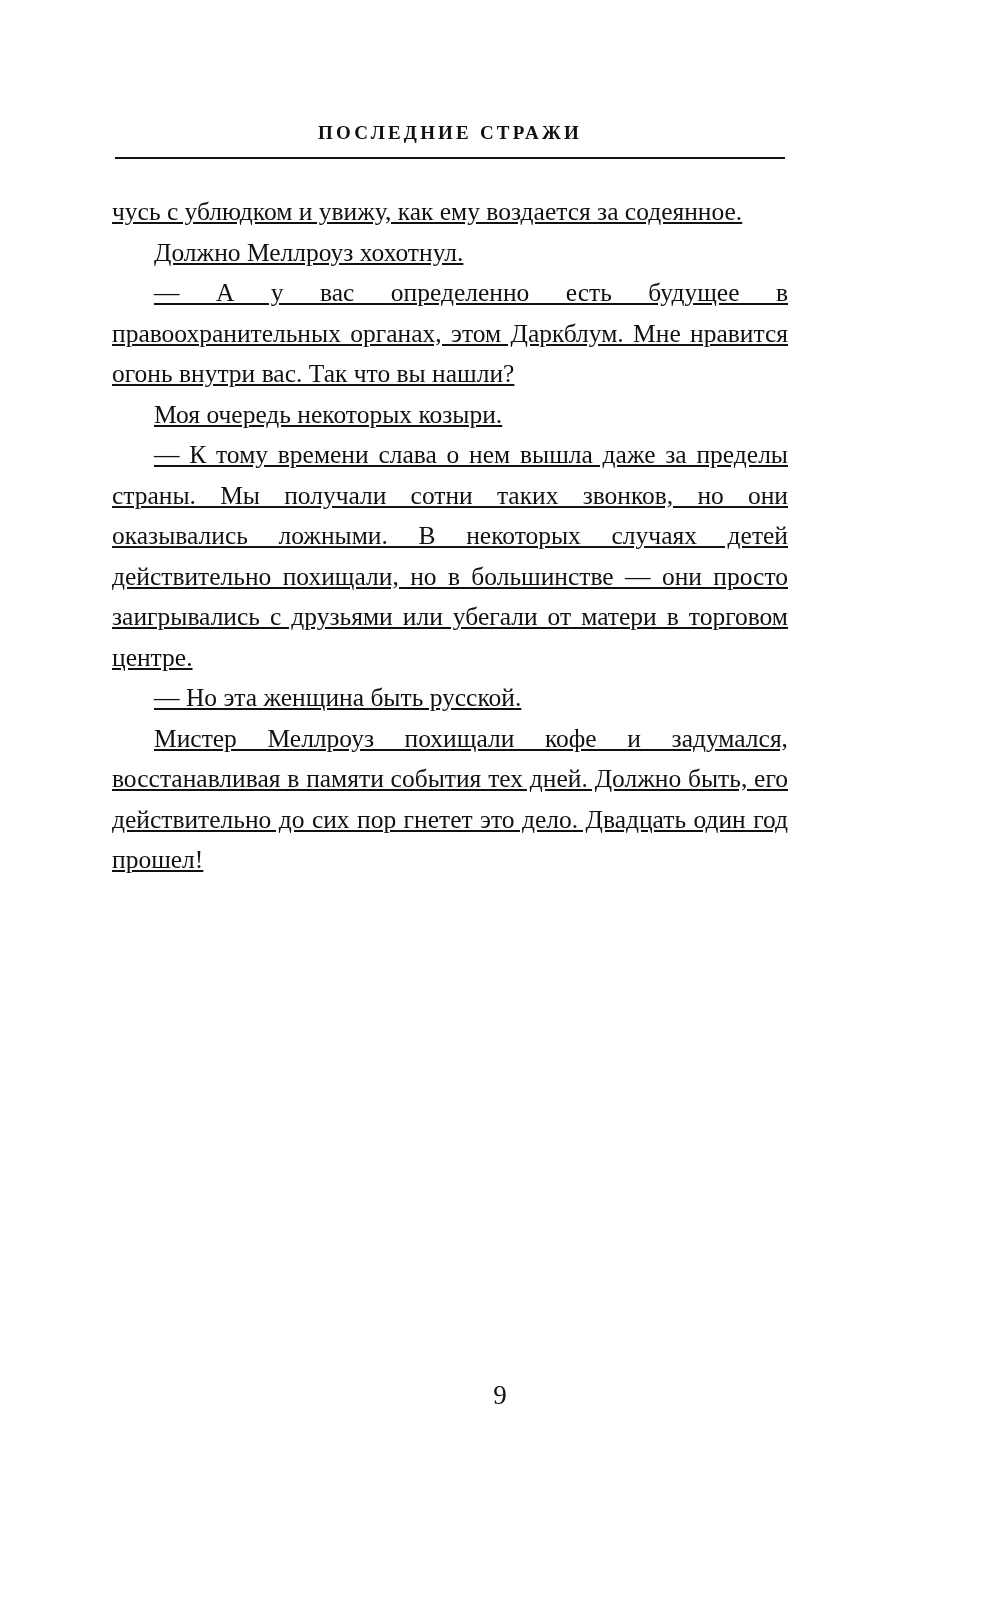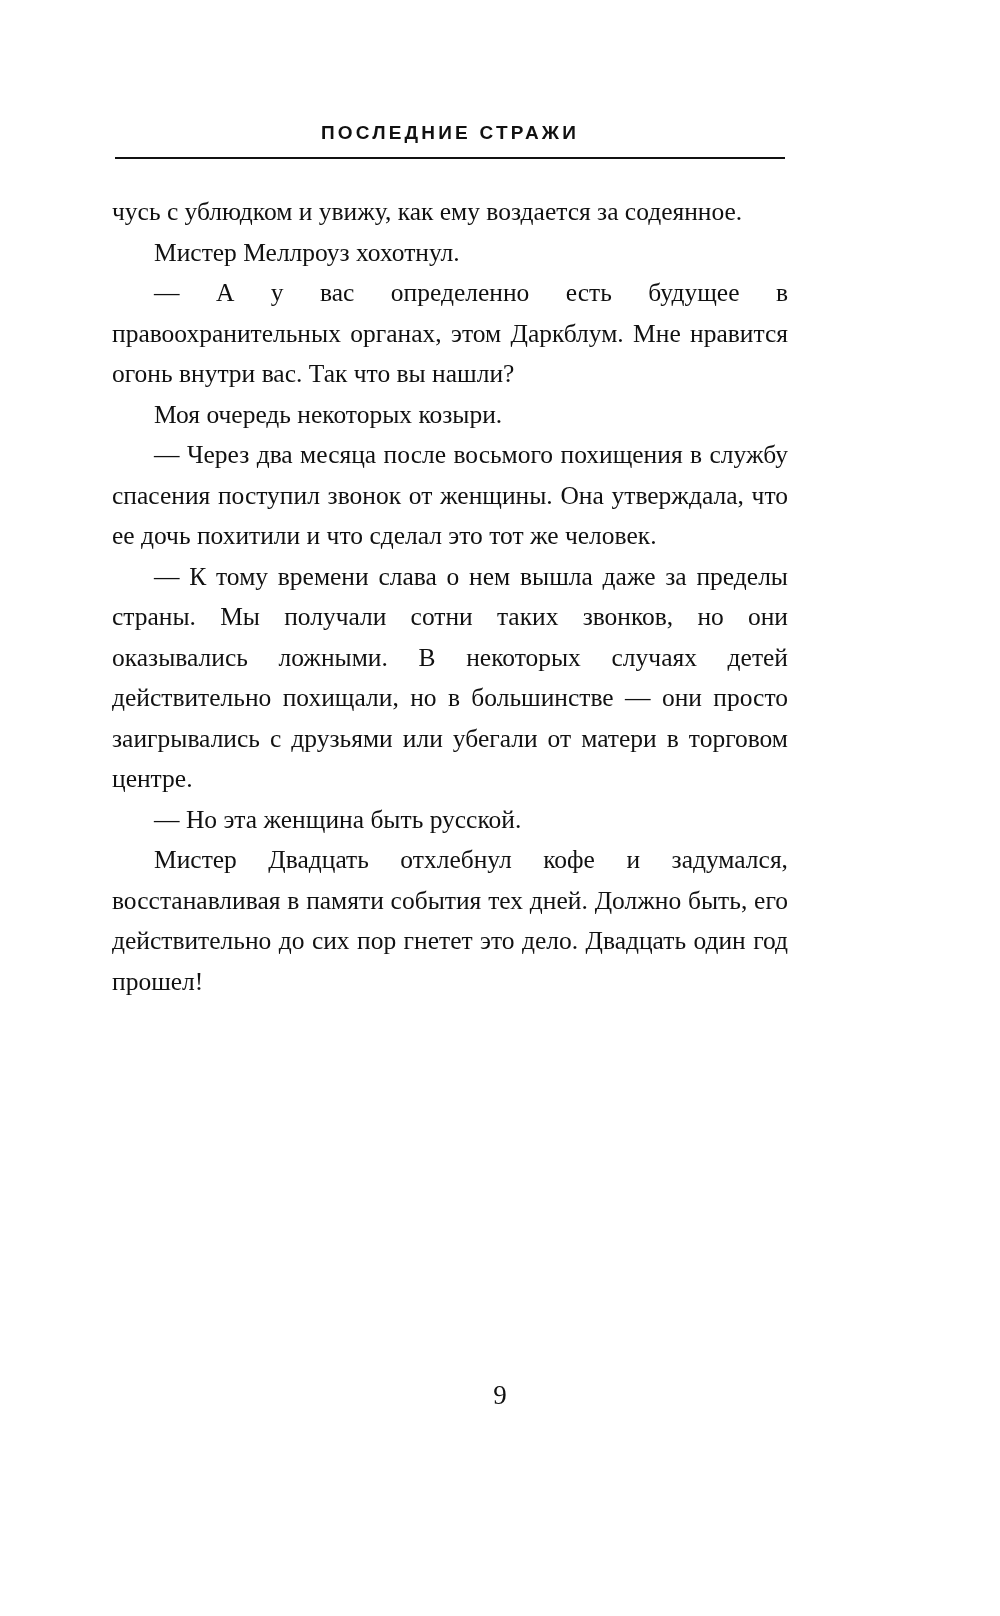--- a/index.html
+++ b/index.html
@@ -24,21 +24,21 @@
     height: 1616px;
     background: #ffffff;
   }
 
   .running-head {
     position: absolute;
     left: 115px;
     top: 122px;
     width: 670px;
     text-align: center;
-    font-family: Liberation Sans, sans-serif;
+    font-family: Liberation Serif, serif;
     font-size: 19px;
     font-weight: bold;
     letter-spacing: 3.2px;
     color: #111111;
     text-transform: uppercase;
   }
 
   .head-rule {
     position: absolute;
     left: 115px;
@@ -51,20 +51,21 @@
   .body-text {
     position: absolute;
     left: 112px;
     top: 192px;
     width: 676px;
     font-size: 25.5px;
     line-height: 40.5px;
     text-align: justify;
     text-justify: inter-word;
     color: #111111;
+    text-decoration: underline;
   }
 
   .body-text p {
     margin: 0;
     text-indent: 42px;
   }
 
   .body-text p.noindent {
     text-indent: 0;
   }
@@ -83,24 +84,23 @@
 <body>
 
 <div class="page">
 
   <div class="running-head">Последние стражи</div>
 
   <div class="head-rule"></div>
 
   <div class="body-text">
     <p class="noindent">чусь с ублюдком и увижу, как ему воздается за содеянное.</p>
-    <p>Мистер Меллроуз хохотнул.</p>
+    <p>Должно Меллроуз хохотнул.</p>
     <p>— А у вас определенно есть будущее в правоохранительных органах, этом Даркблум. Мне нравится огонь внутри вас. Так что вы нашли?</p>
     <p>Моя очередь некоторых козыри.</p>
-    <p>— Через два месяца после восьмого похищения в службу спасения поступил звонок от женщины. Она утверждала, что ее дочь похитили и что сделал это тот же человек.</p>
     <p>— К тому времени слава о нем вышла даже за пределы страны. Мы получали сотни таких звонков, но они оказывались ложными. В некоторых случаях детей действительно похищали, но в большинстве — они просто заигрывались с друзьями или убегали от матери в торговом центре.</p>
     <p>— Но эта женщина быть русской.</p>
-    <p>Мистер Двадцать отхлебнул кофе и задумался, восстанавливая в памяти события тех дней. Должно быть, его действительно до сих пор гнетет это дело. Двадцать один год прошел!</p>
+    <p>Мистер Меллроуз похищали кофе и задумался, восстанавливая в памяти события тех дней. Должно быть, его действительно до сих пор гнетет это дело. Двадцать один год прошел!</p>
   </div>
 
   <div class="folio">9</div>
 
 </div>
 
 </body></html>

